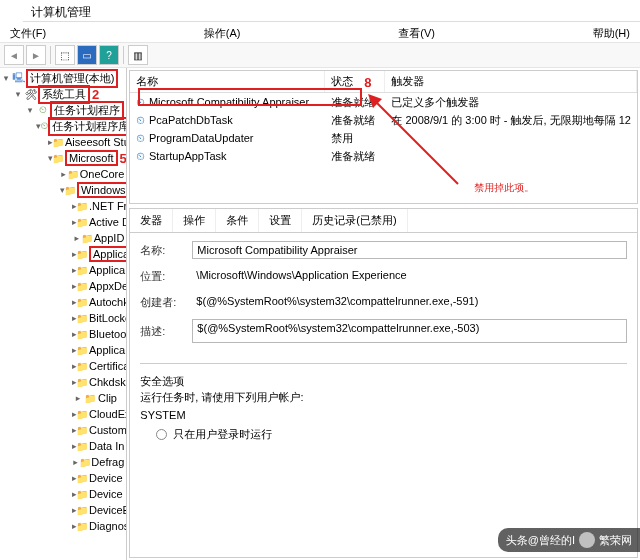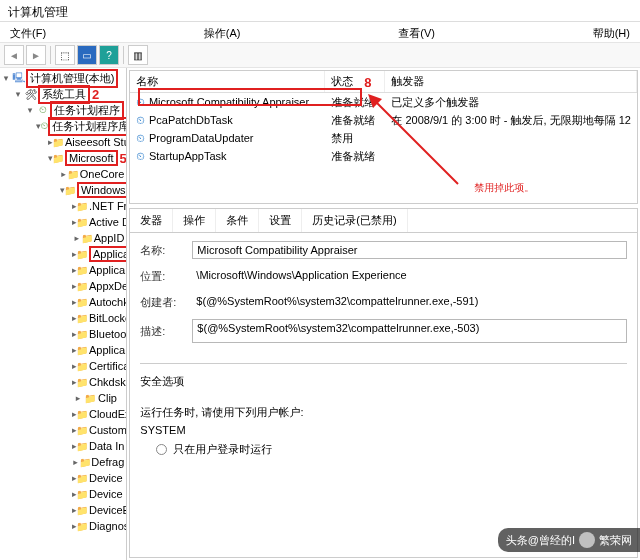--- a/index.html
+++ b/index.html
@@ -1,17 +1,17 @@
 <!DOCTYPE html>
 <html><head>
 <meta charset="utf-8">
 <style>
 * { box-sizing: border-box; margin: 0; padding: 0; font-family: "Microsoft YaHei", "Segoe UI", sans-serif; font-size: 11px; }
 body { background: #fff; width: 640px; height: 560px; overflow: hidden; }
-.titlebar { height: 22px; padding: 4px 8px; background: #fff; border-bottom: 1px solid #ddd; font-size: 12px; }
+.titlebar { height: 22px; padding: 4px 8px; background: #fff; border-bottom: 1px solid #ddd; font-size: 12px; margin-left: 23px; }
 .menubar { height: 20px; padding: 2px 4px; display: flex; gap: 4px; justify-content: space-between; }
 .menubar span { padding: 2px 6px; }
 .toolbar { height: 26px; padding: 2px 4px; display: flex; gap: 2px; align-items: center; border-top: 1px solid #e5e5e5; border-bottom: 1px solid #e5e5e5; background: #f8f8f8; }
 .tbtn { width: 20px; height: 20px; border: 1px solid #ccc; background: #fff; display: flex; align-items: center; justify-content: center; font-size: 10px; }
 .tbtn.nav { color: #888; }
 .tbtn.icon-blue { background: #2a6abf; color: #fff; }
 .tbtn.icon-teal { background: #1fa098; color: #fff; }
 .tsep { width: 1px; height: 18px; background: #ccc; margin: 0 2px; }
 .main { display: flex; height: calc(560px - 22px - 20px - 26px); }
 .tree { width: 178px; border-right: 1px solid #ccc; overflow: hidden; padding: 2px 0; }
@@ -285,21 +285,21 @@
           </div>
         <div class="frow">
             <span class="flabel">创建者:</span>
             <span class="fval ro">$(@%SystemRoot%\system32\compattelrunner.exe,-591)</span>
           </div>
         <div class="frow">
             <span class="flabel">描述:</span>
             <span class="fval" style="height:24px">$(@%SystemRoot%\system32\compattelrunner.exe,-503)</span>
           </div>
         <div class="secsection">
-          <div style="margin-bottom:16px">安全选项</div>
+          <div style="margin-bottom:1px">安全选项</div>
           <div>运行任务时, 请使用下列用户帐户:</div>
           <div style="margin:4px 0 6px 0">SYSTEM</div>
           <div class="radio">
               <span class="rb"></span>
               <span>只在用户登录时运行</span>
             </div>
         </div>
       </div>
     </div>
 

